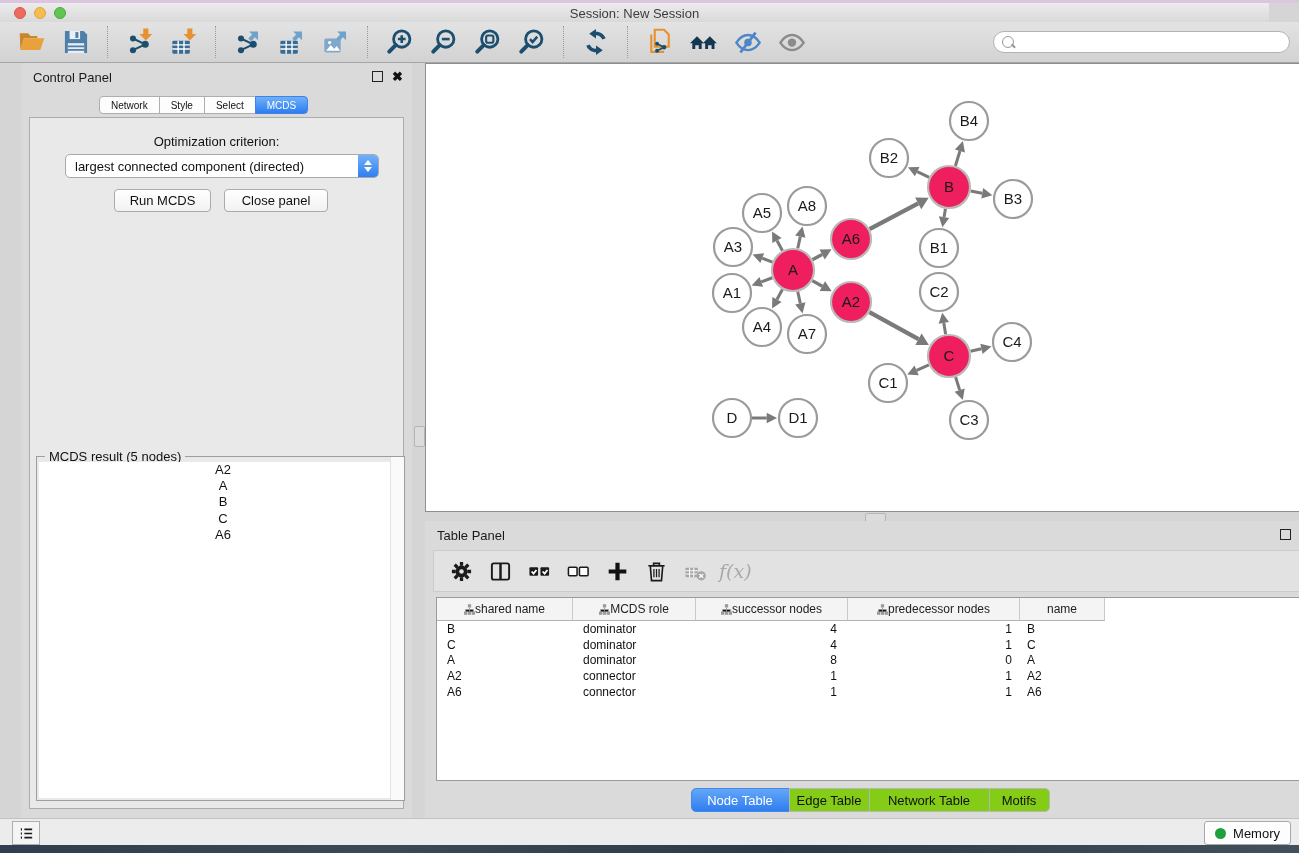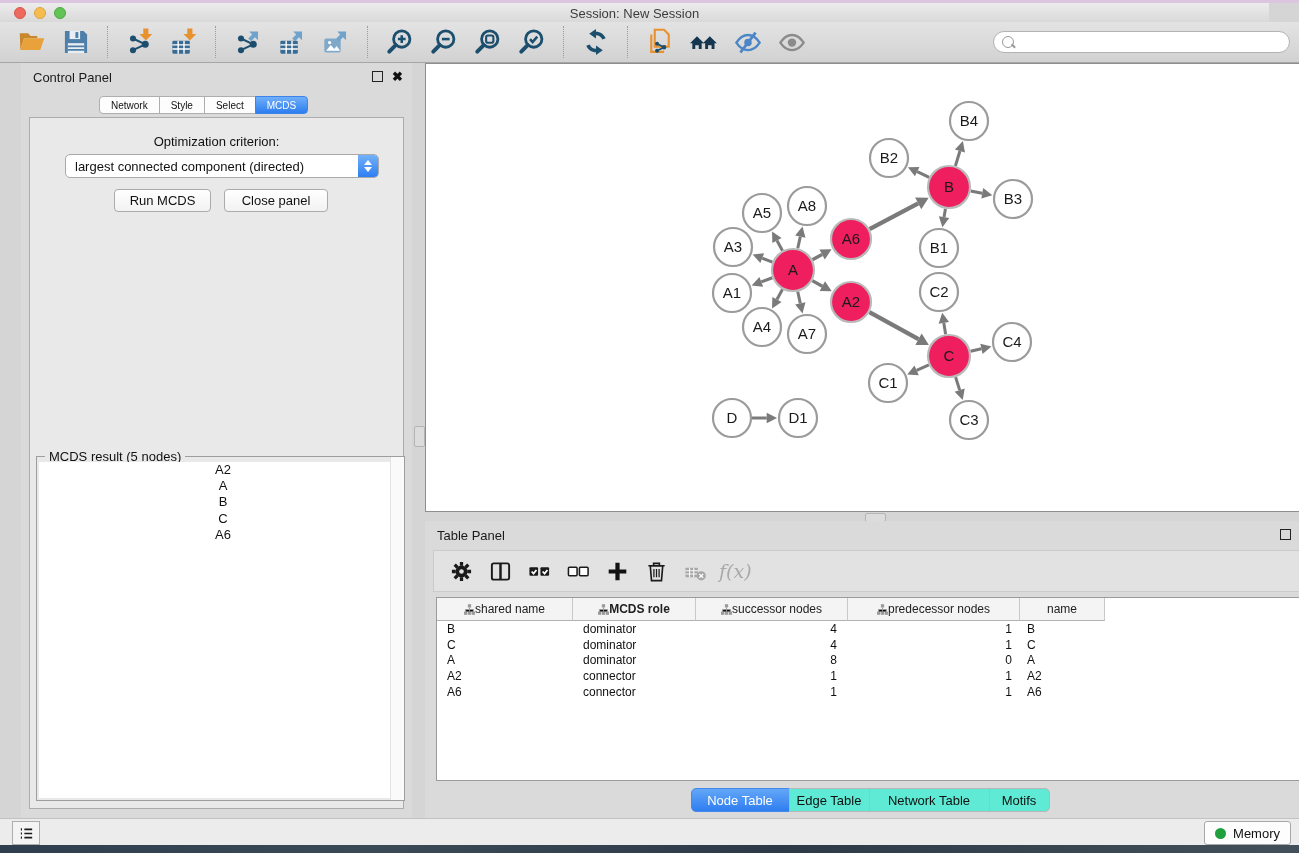--- a/index.html
+++ b/index.html
@@ -94,21 +94,21 @@
   .fx-text{font-family:"DejaVu Serif",serif;font-style:italic;font-size:19px;color:#A8A8A8;margin-left:4px;}
   .tbl{position:absolute;left:11px;top:76px;width:880px;height:184px;background:#fff;
     border:1px solid #9B9B9B;box-sizing:border-box;overflow:hidden;}
   .tbl-head{display:flex;height:23px;}
   .th{box-sizing:border-box;background:#F4F4F4;border-right:1px solid #C9C9C9;border-bottom:1px solid #B2B2B2;
     display:flex;align-items:center;justify-content:center;font-size:12px;color:#222;flex:none;}
   .tree-ic{width:11px;height:11px;flex:none;}
   .tr{display:flex;height:15.8px;align-items:center;}
   .td{box-sizing:border-box;font-size:12px;color:#111;flex:none;white-space:nowrap;}
   .tp-tabs{position:absolute;left:0;right:5px;top:267px;display:flex;justify-content:center;}
-  .tp-tab{font-size:13px;color:#111;background:#5eead4;border:1px solid #B6B6B6;margin-left:-1px;
+  .tp-tab{font-size:13px;color:#111;background:#84cc16;border:1px solid #B6B6B6;margin-left:-1px;
     padding:3.5px 0;text-align:center;box-sizing:border-box;}
   .tp-tab:first-child{border-radius:5px 0 0 5px;margin-left:0;}
   .tp-tab:last-child{border-radius:0 5px 5px 0;}
   .tp-tab.sel{background:linear-gradient(#63A7F8,#2F7DF0);border-color:#4489E9;color:#fff;}
   
   .statusbar{position:absolute;left:0;top:818px;width:1299px;height:27px;background:#ECECEC;
     border-top:1px solid #C2C2C2;box-sizing:border-box;}
   .status-btn{position:absolute;left:12px;top:2px;width:26px;height:22px;background:#F4F4F4;
     border:1px solid #ADADAD;display:flex;align-items:center;justify-content:center;}
   .status-btn svg{width:17px;height:17px;}
@@ -487,21 +487,21 @@
                 <g fill="#9A9A9A">
                   <rect x="4" y="0" width="3.4" height="3.4"></rect>
                   <rect x="0" y="7.6" width="3.4" height="3.4"></rect>
                   <rect x="4" y="7.6" width="3.4" height="3.4"></rect>
                   <rect x="8" y="7.6" width="3.4" height="3.4"></rect>
                 </g>
                 <path d="M5.7 3.4v2.2M1.7 7.6V5.6h8v2M5.7 5.6v2" stroke="#9A9A9A" stroke-width="1"></path>
               </svg>
               <span>shared name</span>
             </div>
-            <div class="th" style="width: 123px; font-weight: bold;">
+            <div class="th" style="width: 123px;">
               <svg class="tree-ic" viewBox="0 0 11.4 11">
                 <g fill="#9A9A9A">
                   <rect x="4" y="0" width="3.4" height="3.4"></rect>
                   <rect x="0" y="7.6" width="3.4" height="3.4"></rect>
                   <rect x="4" y="7.6" width="3.4" height="3.4"></rect>
                   <rect x="8" y="7.6" width="3.4" height="3.4"></rect>
                 </g>
                 <path d="M5.7 3.4v2.2M1.7 7.6V5.6h8v2M5.7 5.6v2" stroke="#9A9A9A" stroke-width="1"></path>
               </svg>
               <span>MCDS role</span>

